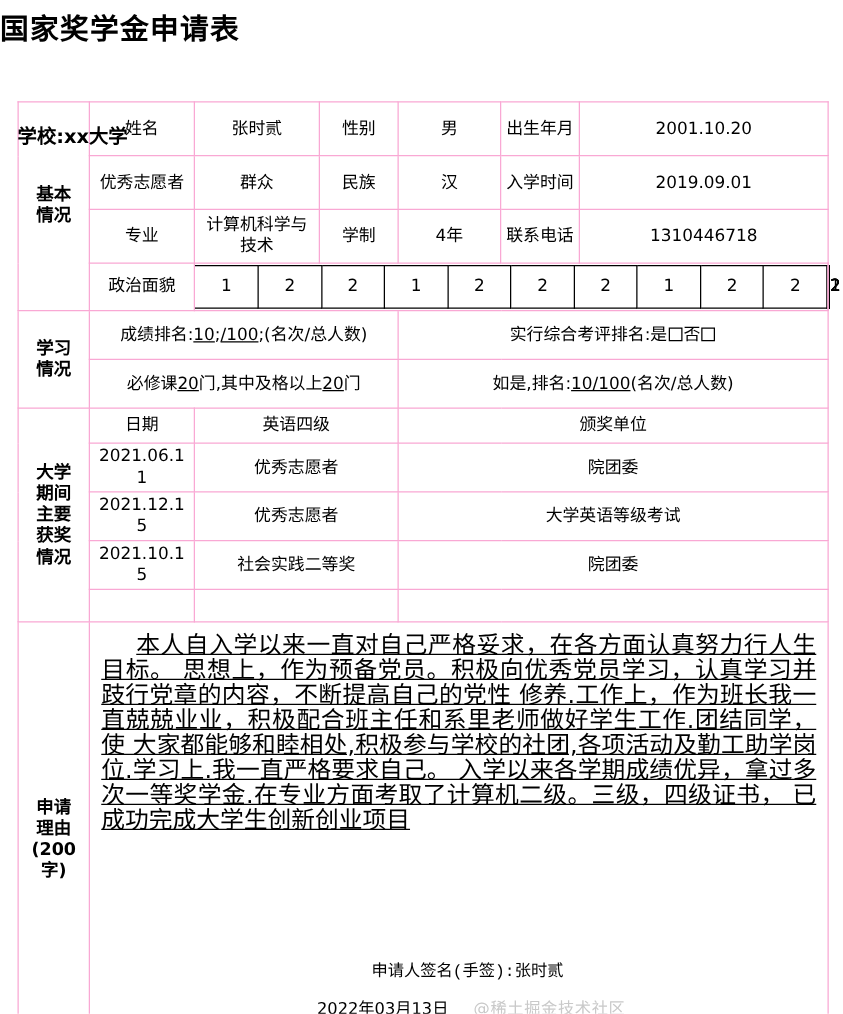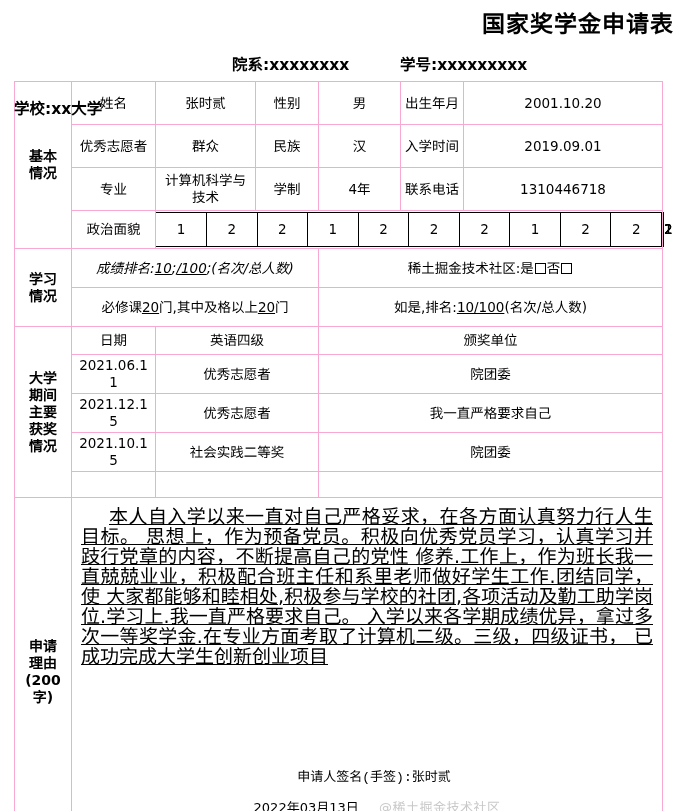--- a/index.html
+++ b/index.html
@@ -19,21 +19,21 @@
 
   .page {
     width: 674px;
     height: 811px;
     position: relative;
     box-sizing: border-box;
   }
 
   
   .doc-title {
-    text-align: right;
+    text-align: left;
     font-size: 23px;
     font-weight: bold;
     letter-spacing: 1px;
     padding-top: 9px;
     line-height: 30px;
   }
 
   
   .header-line {
     position: relative;
@@ -65,21 +65,20 @@
   }
   td.sidelabel {
     font-weight: bold;
     font-size: 14px;
     line-height: 19px;
     width: 57px;
   }
   td.leftpad {
     text-align: left;
     padding-left: 7px;
-    font-style: italic;
   }
   .nowrapcell { white-space: nowrap; }
 
   .r-basic td { height: 38px; }
   .r-id td    { height: 33px; }
   .r-study td { height: 34px; }
   .r-awardhd td { height: 23px; }
   .r-award td { height: 23px; }
   .r-awardblank td { height: 21px; }
 
@@ -144,22 +143,20 @@
 </style>
 </head>
 <body>
 
 <div class="page">
 
   <div class="doc-title">国家奖学金申请表</div>
 
   <div class="header-line">
     <span class="hl-school">学校:xx大学</span>
-    <span class="hl-dept">院系:xxxxxxxx</span>
-    <span class="hl-sid">学号:xxxxxxxxx</span>
   </div>
 
   <table class="main">
     <colgroup>
       <col style="width:57px">
         <col style="width:84px">
         <col style="width:100px">
       <col style="width:63px">
         <col style="width:82px">
         <col style="width:63px">
@@ -234,21 +231,21 @@
 
       <tr class="r-study">
         <td class="sidelabel" rowspan="2">
           <span style="white-space:pre-line">学习
 情况</span>
         </td>
         <td colspan="3" class="leftpad nowrapcell">
           <span>成绩排名:</span><span class="u">10</span><span>;</span><span class="u">/100</span><span>;(名次/总人数)</span>
         </td>
         <td colspan="3" class="nowrapcell">
-          <span>稀土掘金技术社区:</span><span>是</span><span class="chkbox"></span><span>否</span><span class="chkbox"></span>
+          <span>实行综合考评排名:</span><span>是</span><span class="chkbox"></span><span>否</span><span class="chkbox"></span>
         </td>
       </tr>
 
       <tr class="r-study">
         <td colspan="3" class="nowrapcell">
           <span>必修课</span><span class="u">20</span><span>门,其中及格以上</span><span class="u">20</span><span>门</span>
         </td>
         <td colspan="3" class="nowrapcell">
           <span>如是,排名:</span><span class="u">10/100</span><span>(名次/总人数)</span>
         </td>
@@ -268,21 +265,21 @@
       </tr>
 
       <tr class="r-award">
         <td>2021.06.11</td>
         <td colspan="2">优秀志愿者</td>
         <td colspan="3">院团委</td>
       </tr>
       <tr class="r-award">
         <td>2021.12.15</td>
         <td colspan="2">优秀志愿者</td>
-        <td colspan="3">我一直严格要求自己</td>
+        <td colspan="3">大学英语等级考试</td>
       </tr>
       <tr class="r-award">
         <td>2021.10.15</td>
         <td colspan="2">社会实践二等奖</td>
         <td colspan="3">院团委</td>
       </tr>
       <tr class="r-awardblank">
         <td></td>
         <td colspan="2"></td>
         <td colspan="3"></td>

